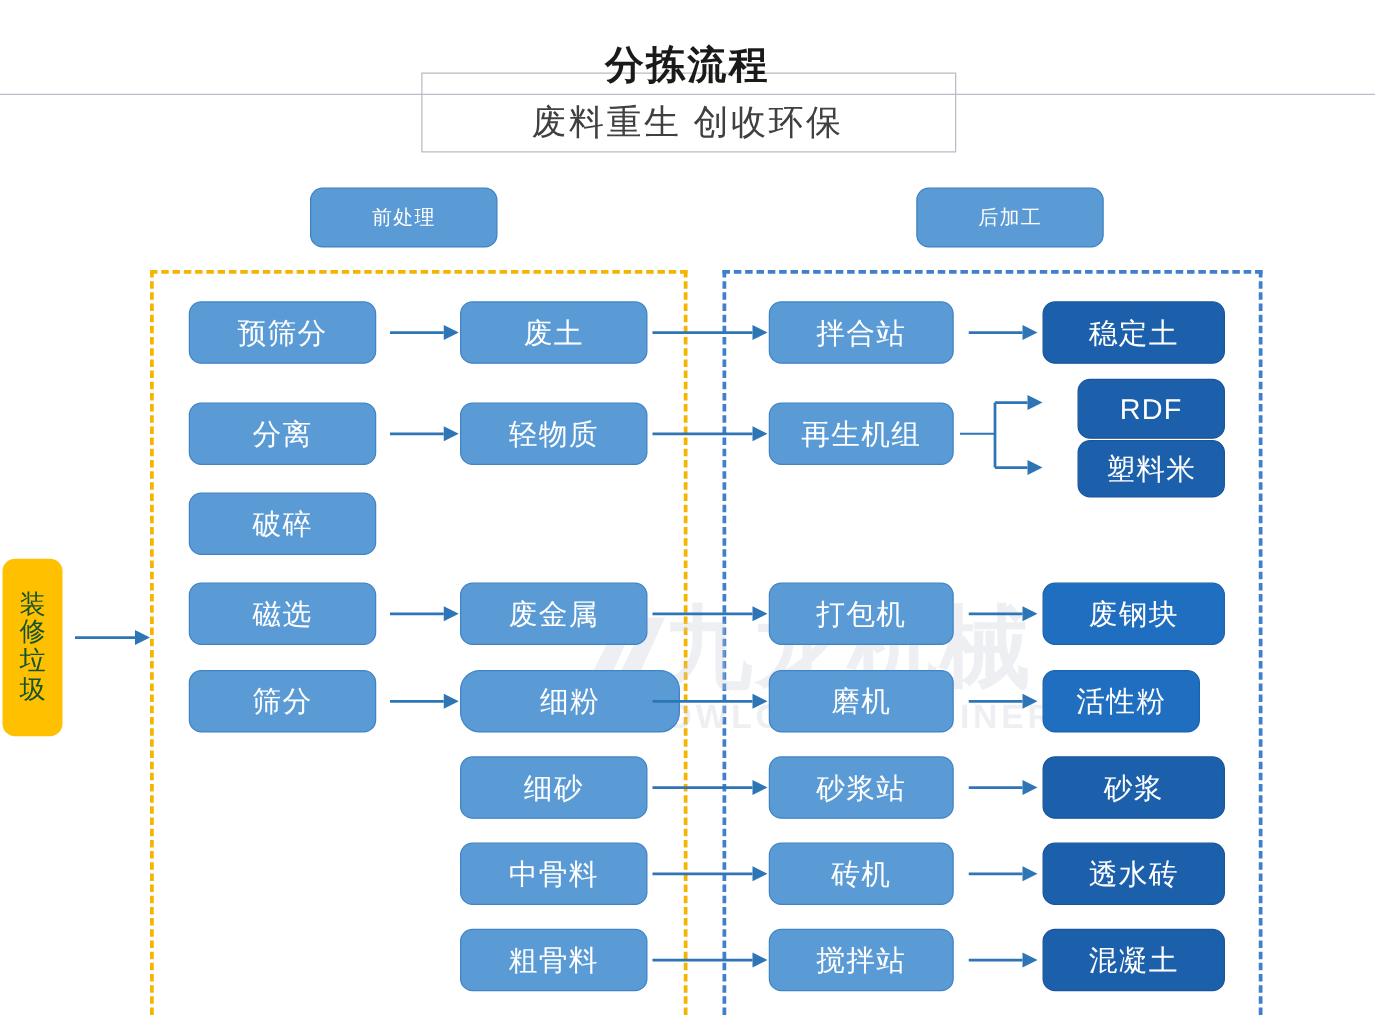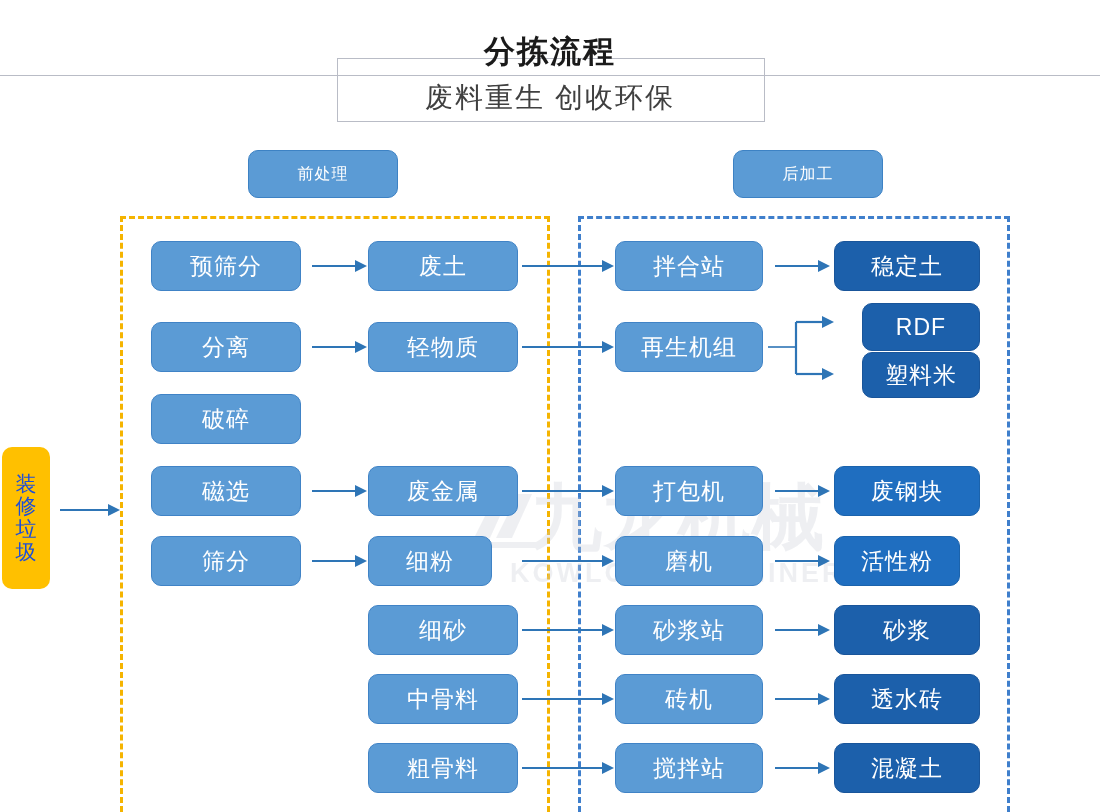--- a/index.html
+++ b/index.html
@@ -116,21 +116,21 @@
 
   
   #feedstock {
     position: absolute;
     left: 2px;
     top: 447px;
     width: 48px;
     height: 142px;
     border-radius: 10px;
     background: #ffc000;
-    color: #1d4ed8;
+    color: #14532d;
     font-size: 21px;
     line-height: 1.08;
     display: flex;
     align-items: center;
     justify-content: center;
     text-align: center;
     letter-spacing: 0px;
     box-sizing: border-box;
   }
   #feedstock .vtext {
@@ -248,21 +248,21 @@
   <div class="conn" style="left:312px; top:551px;">
     <svg width="55" height="20" viewBox="0 0 55 20">
         <line x1="0" y1="10" x2="43" y2="10" stroke="#2e75b6" stroke-width="2.2"></line>
         <path d="M43 4 L55 10 L43 16 Z" fill="#2e75b6"></path>
       </svg>
   </div>
 
   <div class="node proc" style="left:368px; top:241px; width:150px; height:50px;">废土</div>
   <div class="node proc" style="left:368px; top:322px; width:150px; height:50px;">轻物质</div>
   <div class="node proc" style="left:368px; top:466px; width:150px; height:50px;">废金属</div>
-  <div class="node proc" style="left:368px; top:536px; width:124px; height:50px;">细粉</div>
+  <div class="node proc" style="left:368px; top:536px; width:176px; height:50px;border-radius:16px;">细粉</div>
   <div class="node proc" style="left:368px; top:605px; width:150px; height:50px;">细砂</div>
   <div class="node proc" style="left:368px; top:674px; width:150px; height:50px;">中骨料</div>
   <div class="node proc" style="left:368px; top:743px; width:150px; height:50px;">粗骨料</div>
 
   <div class="conn" style="left:522px; top:256px;">
     <svg width="92" height="20" viewBox="0 0 92 20">
         <line x1="0" y1="10" x2="80" y2="10" stroke="#2e75b6" stroke-width="2.2"></line>
         <path d="M80 4 L92 10 L80 16 Z" fill="#2e75b6"></path>
       </svg>
   </div>

